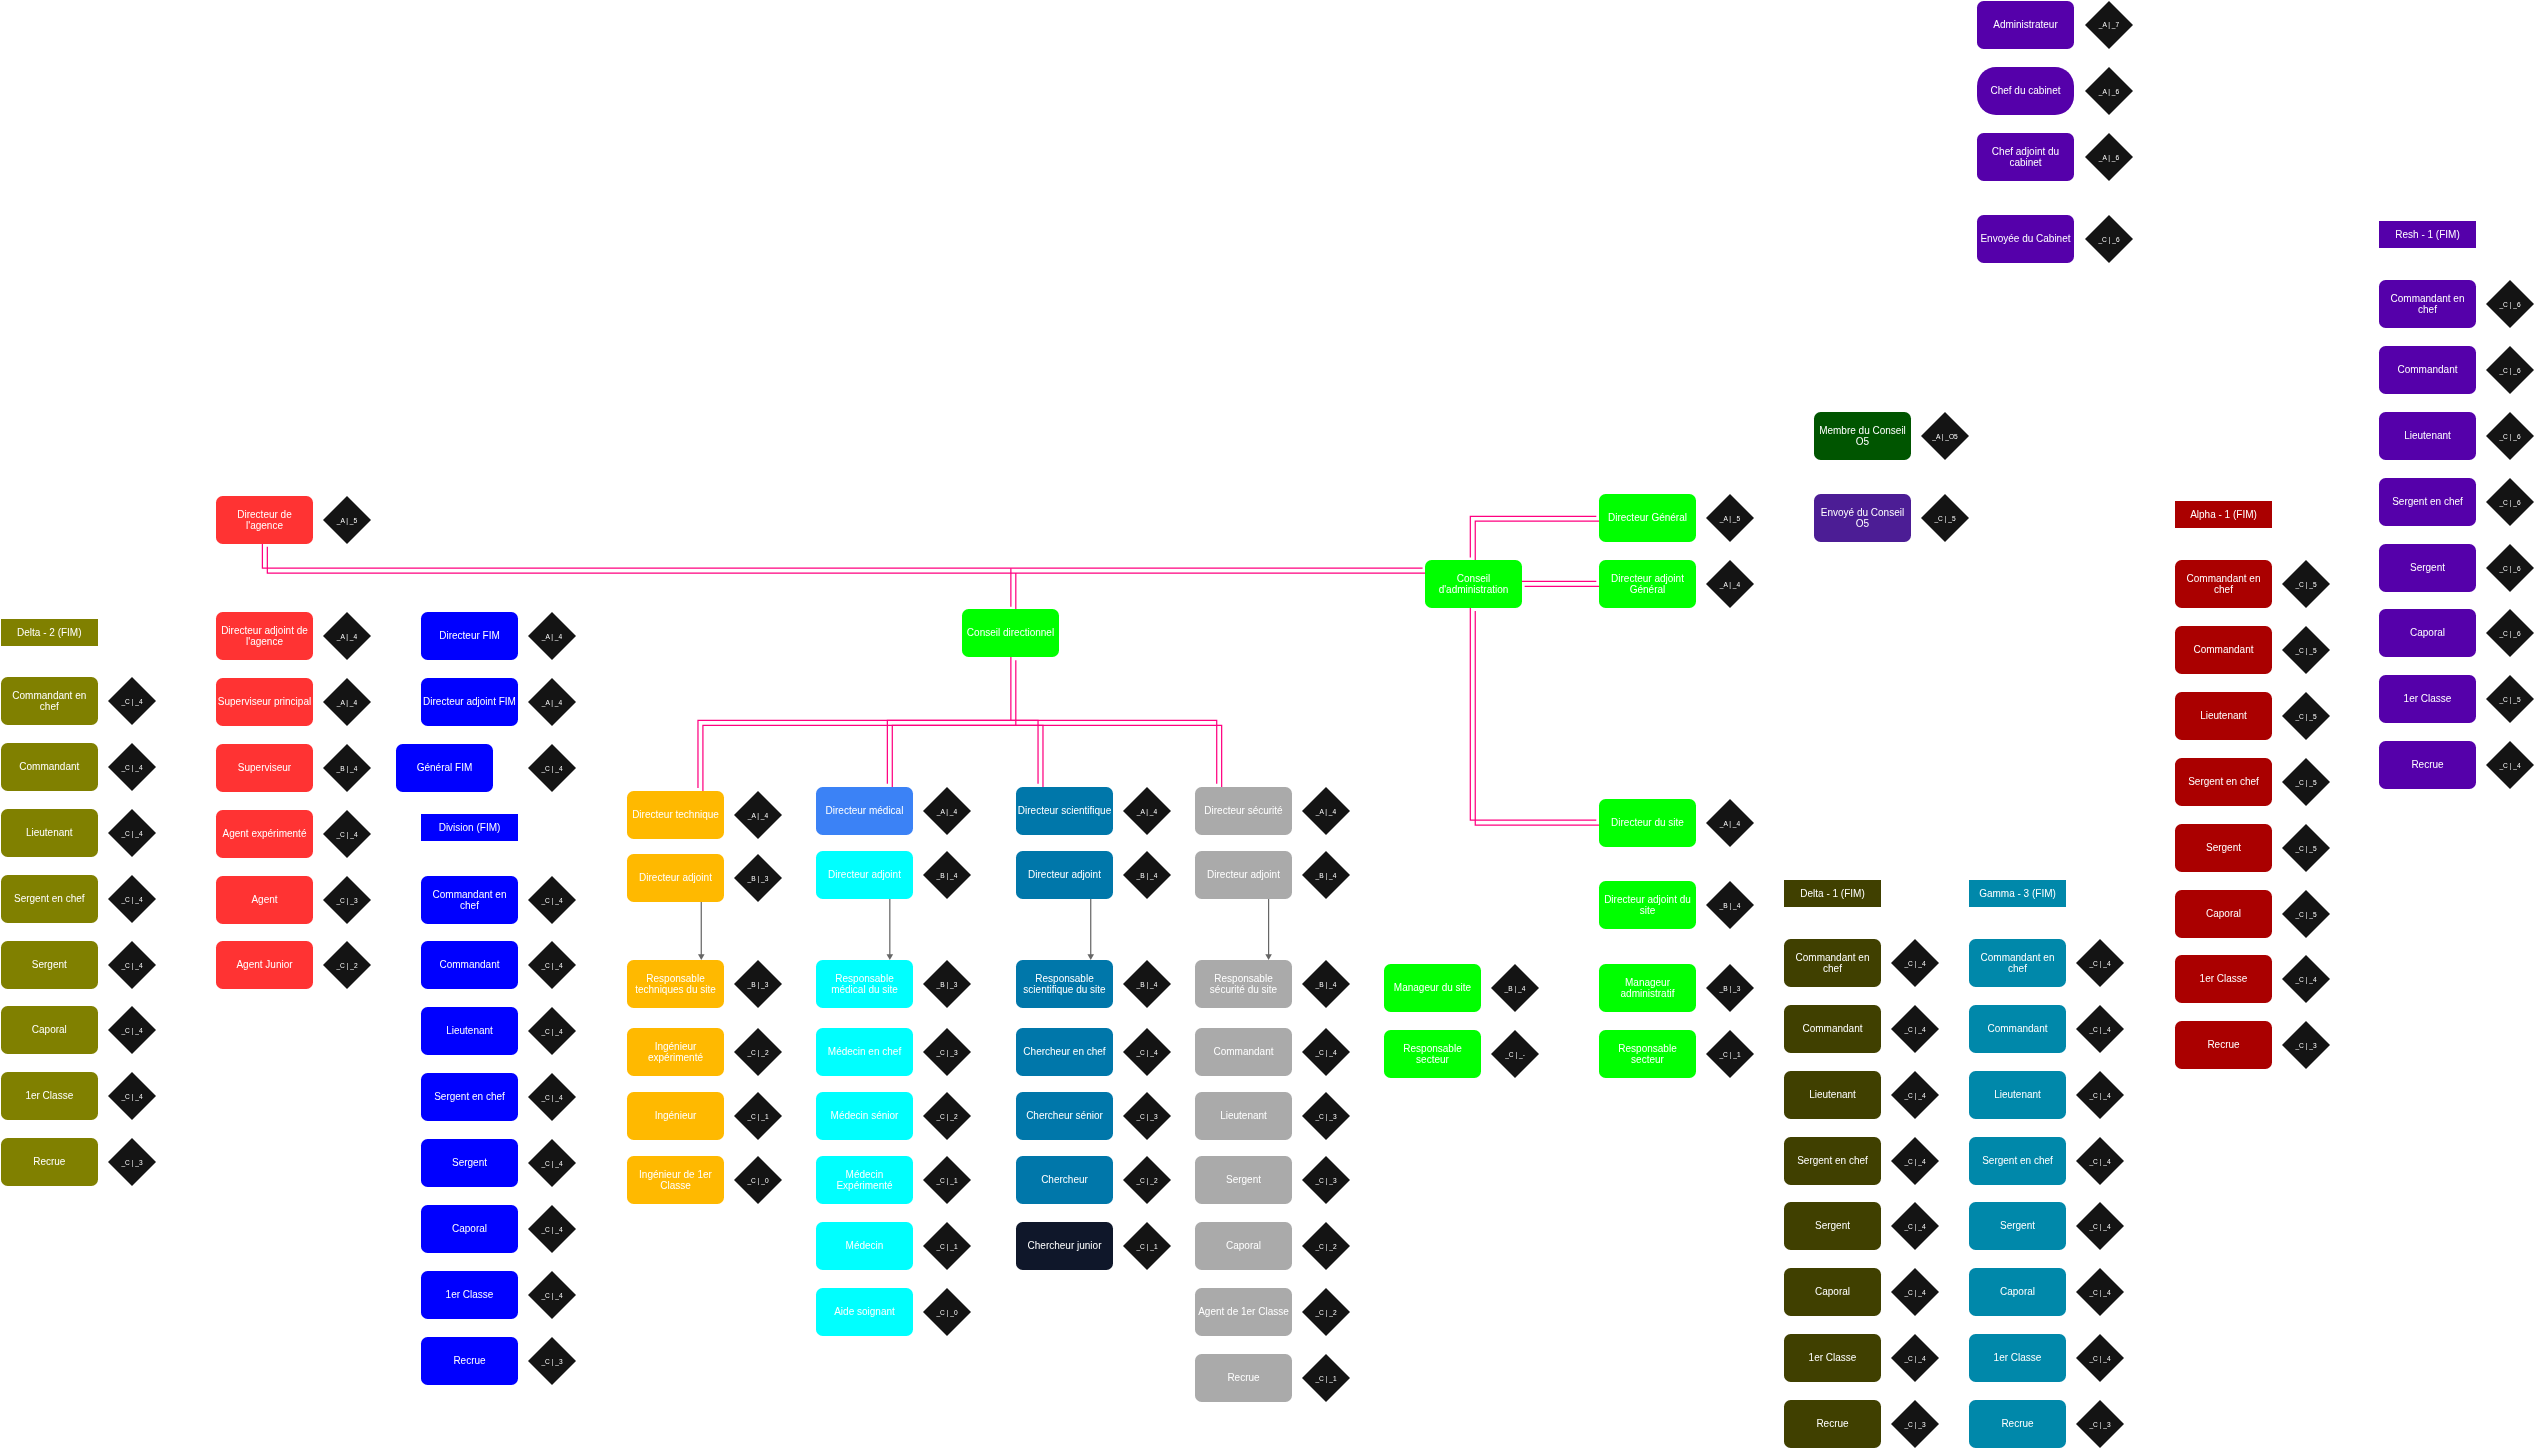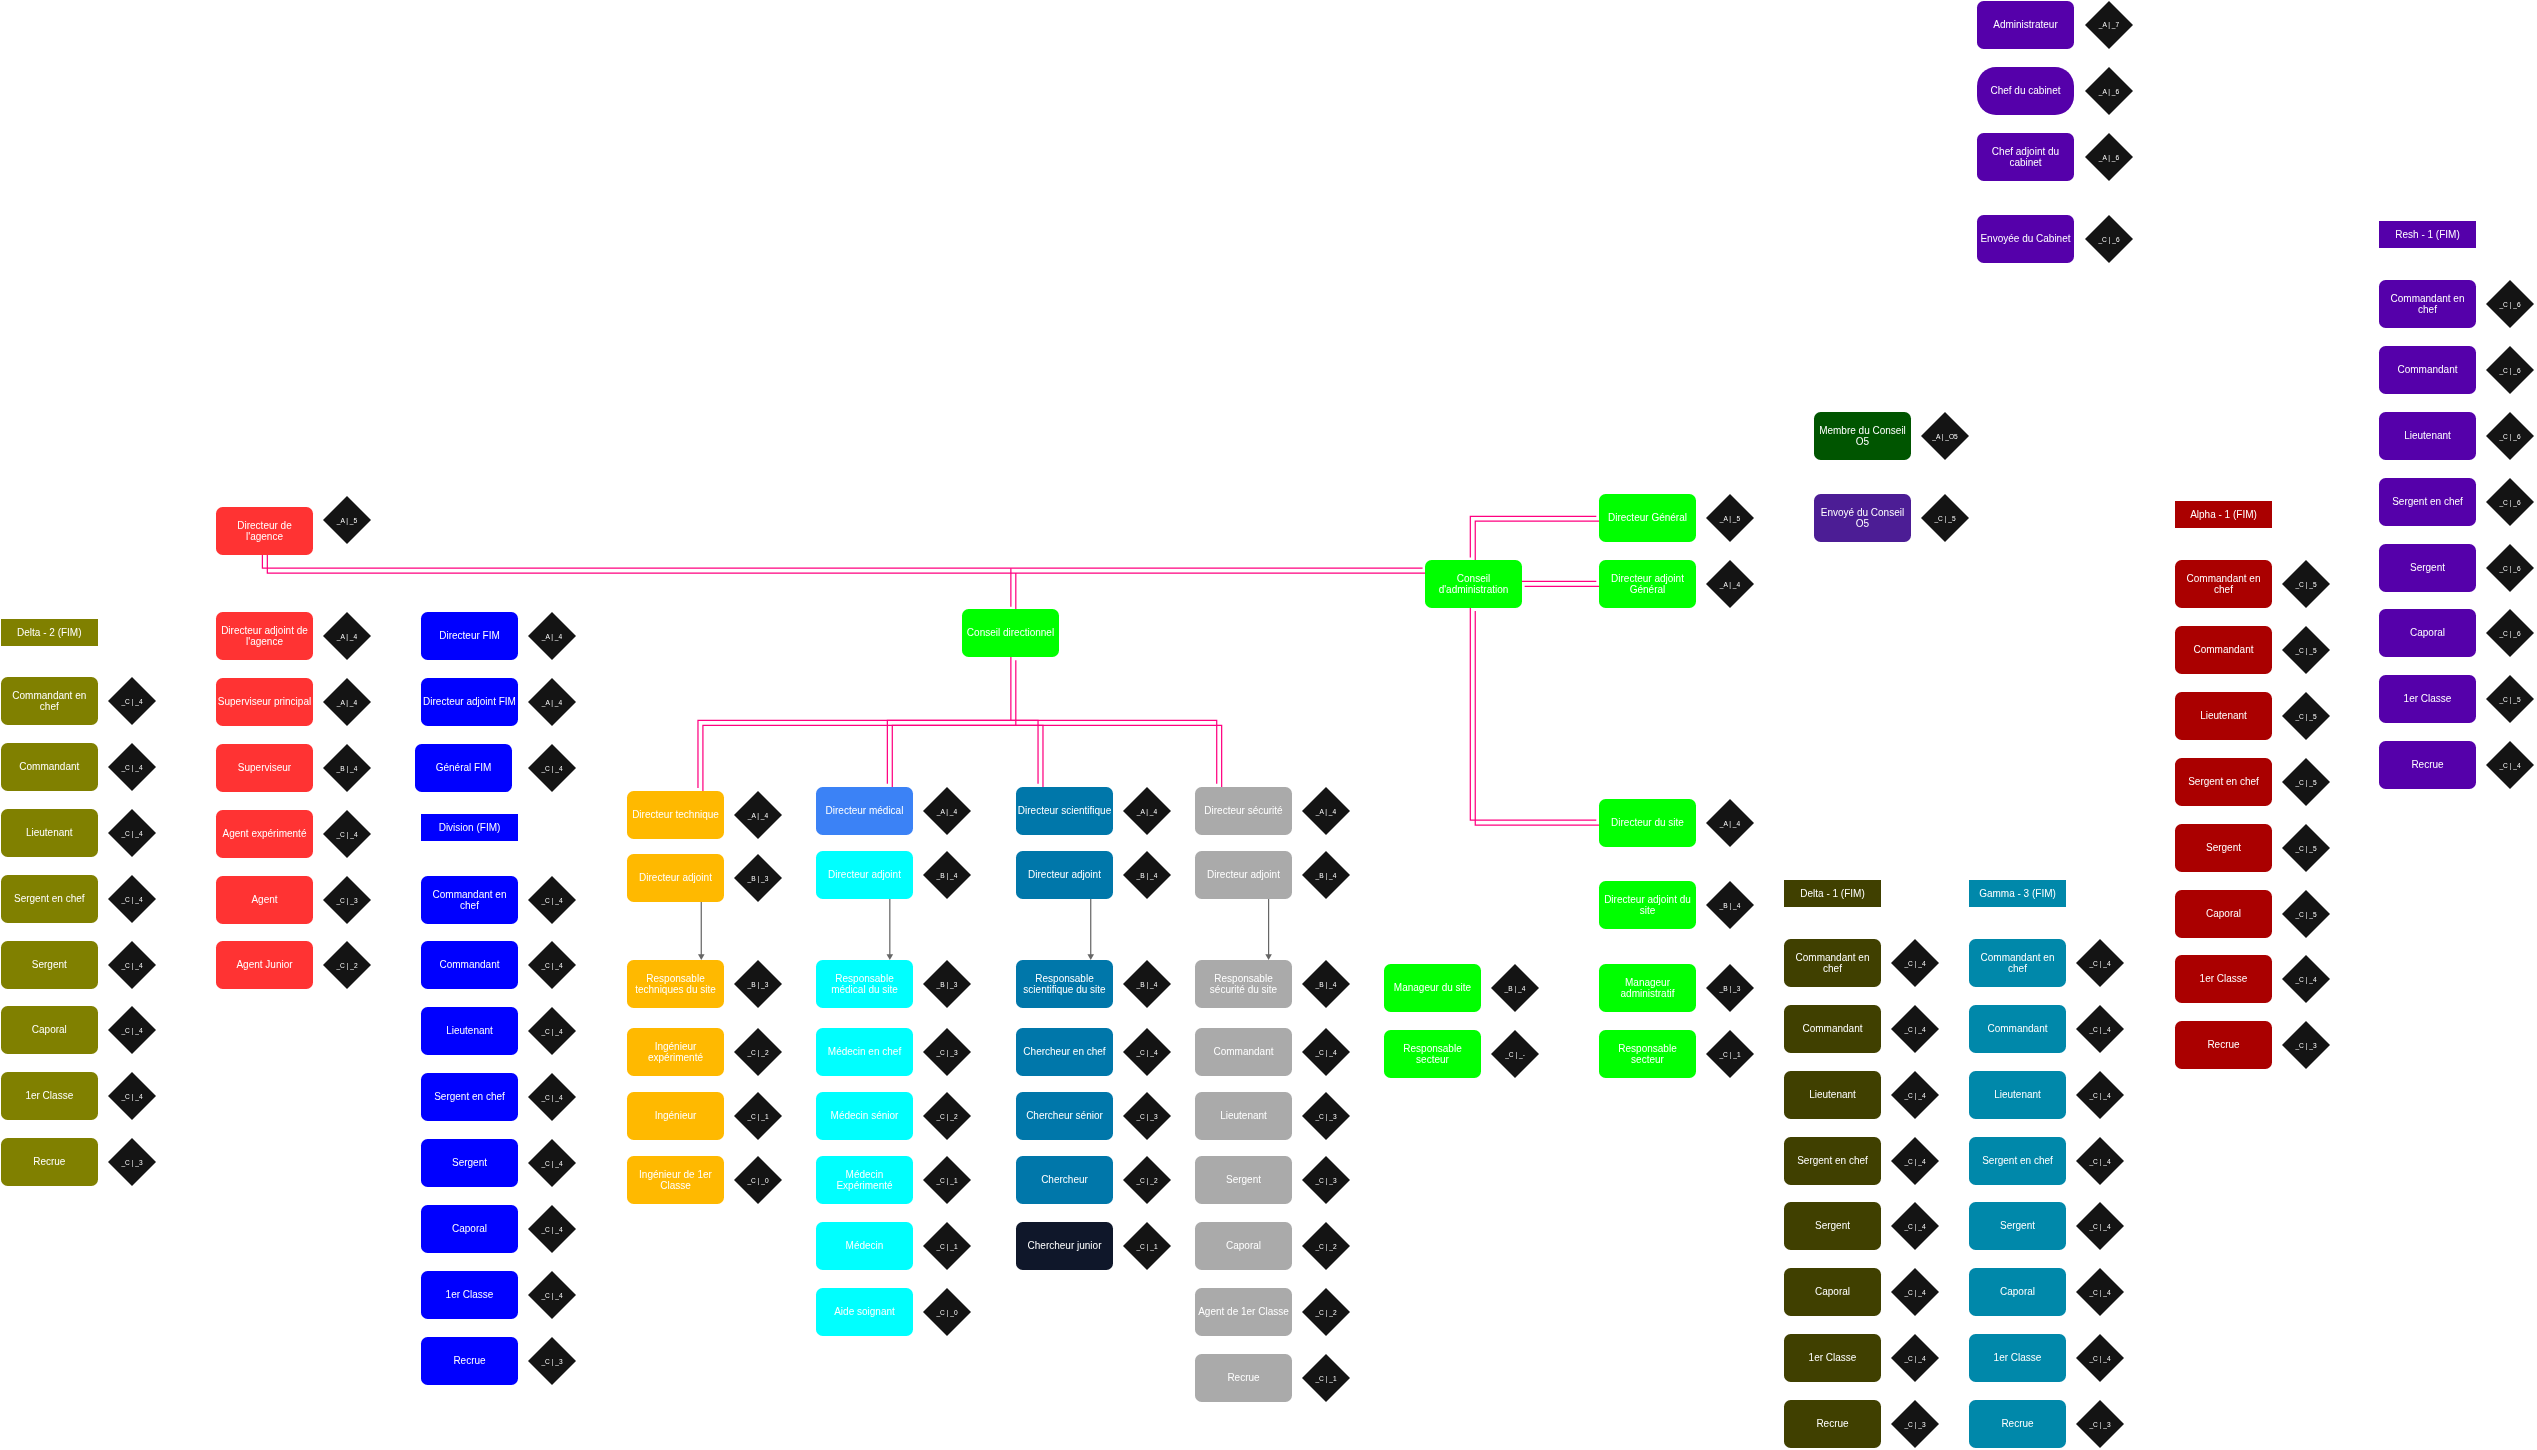--- a/index.html
+++ b/index.html
@@ -40,21 +40,21 @@
       <polyline points="1791,742 1791,1002 1944,1002" fill="none" stroke="#ff0080" stroke-width="1.5"></polyline>
       <line x1="851" y1="1095" x2="851" y2="1160" stroke="#666666" stroke-width="1.5"></line>
       <polygon points="847,1159 855,1159 851,1166" fill="#666666"></polygon>
       <line x1="1080" y1="1091" x2="1080" y2="1160" stroke="#666666" stroke-width="1.5"></line>
       <polygon points="1076,1159 1084,1159 1080,1166" fill="#666666"></polygon>
       <line x1="1324" y1="1091" x2="1324" y2="1160" stroke="#666666" stroke-width="1.5"></line>
       <polygon points="1320,1159 1328,1159 1324,1166" fill="#666666"></polygon>
       <line x1="1540" y1="1091" x2="1540" y2="1160" stroke="#666666" stroke-width="1.5"></line>
       <polygon points="1536,1159 1544,1159 1540,1166" fill="#666666"></polygon>
     </svg>
-<div class="node" style="left: 216px; top: 496px; background: rgb(255, 51, 51); margin-top: 11px;">Directeur de l'agence</div>
+<div class="node" style="left: 216px; top: 496px; background: rgb(255, 51, 51);">Directeur de l'agence</div>
     <div class="badge" style="left: 323px; top: 496px;">
       <svg viewBox="0 0 58 58">
         <polygon points="29,0 58,29 29,58 0,29" fill="#141414"></polygon>
       </svg>
       <span>_A | _5</span>
     </div>
     <div class="node" style="left: 216px; top: 612px; background: rgb(255, 51, 51);">Directeur adjoint de l'agence</div>
     <div class="badge" style="left: 323px; top: 612px;">
       <svg viewBox="0 0 58 58">
         <polygon points="29,0 58,29 29,58 0,29" fill="#141414"></polygon>
@@ -160,21 +160,21 @@
       </svg>
       <span>_A | _4</span>
     </div>
     <div class="node" style="left: 421px; top: 678px; background: rgb(0, 0, 255);">Directeur adjoint FIM</div>
     <div class="badge" style="left: 528px; top: 678px;">
       <svg viewBox="0 0 58 58">
         <polygon points="29,0 58,29 29,58 0,29" fill="#141414"></polygon>
       </svg>
       <span>_A | _4</span>
     </div>
-    <div class="node" style="left: 415px; top: 744px; background: rgb(0, 0, 255);">Général FIM</div>
+    <div class="node" style="left: 396px; top: 744px; background: rgb(0, 0, 255);">Général FIM</div>
     <div class="badge" style="left: 528px; top: 744px;">
       <svg viewBox="0 0 58 58">
         <polygon points="29,0 58,29 29,58 0,29" fill="#141414"></polygon>
       </svg>
       <span>_C | _4</span>
     </div>
     <div class="header" style="left: 421px; top: 814px; background: rgb(0, 0, 255);">Division (FIM)</div>
     <div class="node" style="left: 421px; top: 876px; background: rgb(0, 0, 255);">Commandant en chef</div>
     <div class="badge" style="left: 528px; top: 876px;">
       <svg viewBox="0 0 58 58">

